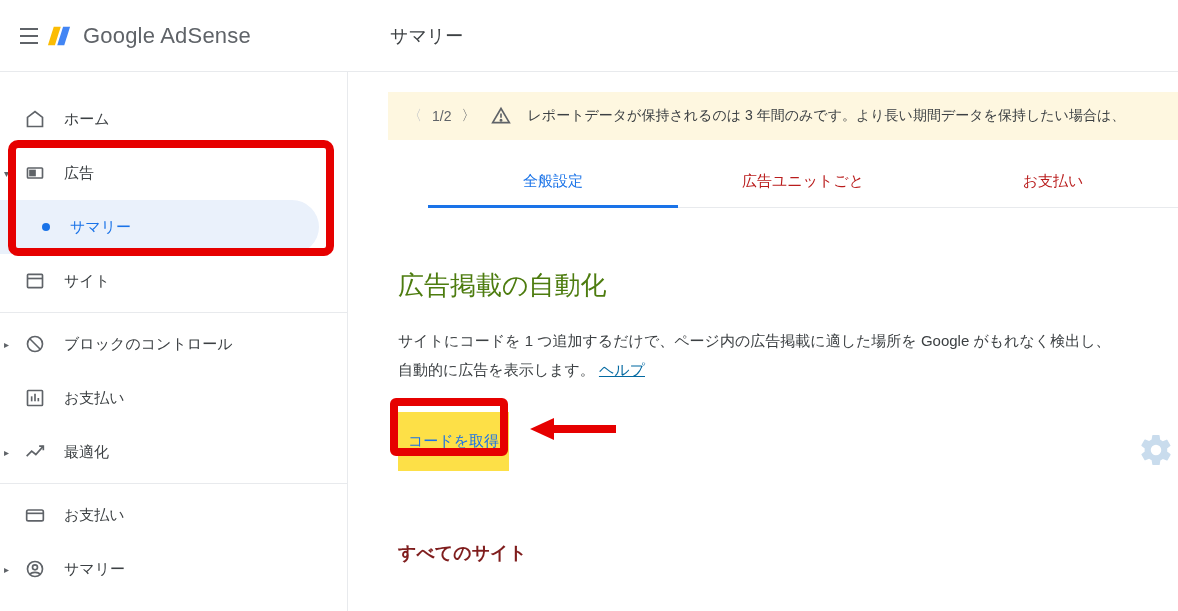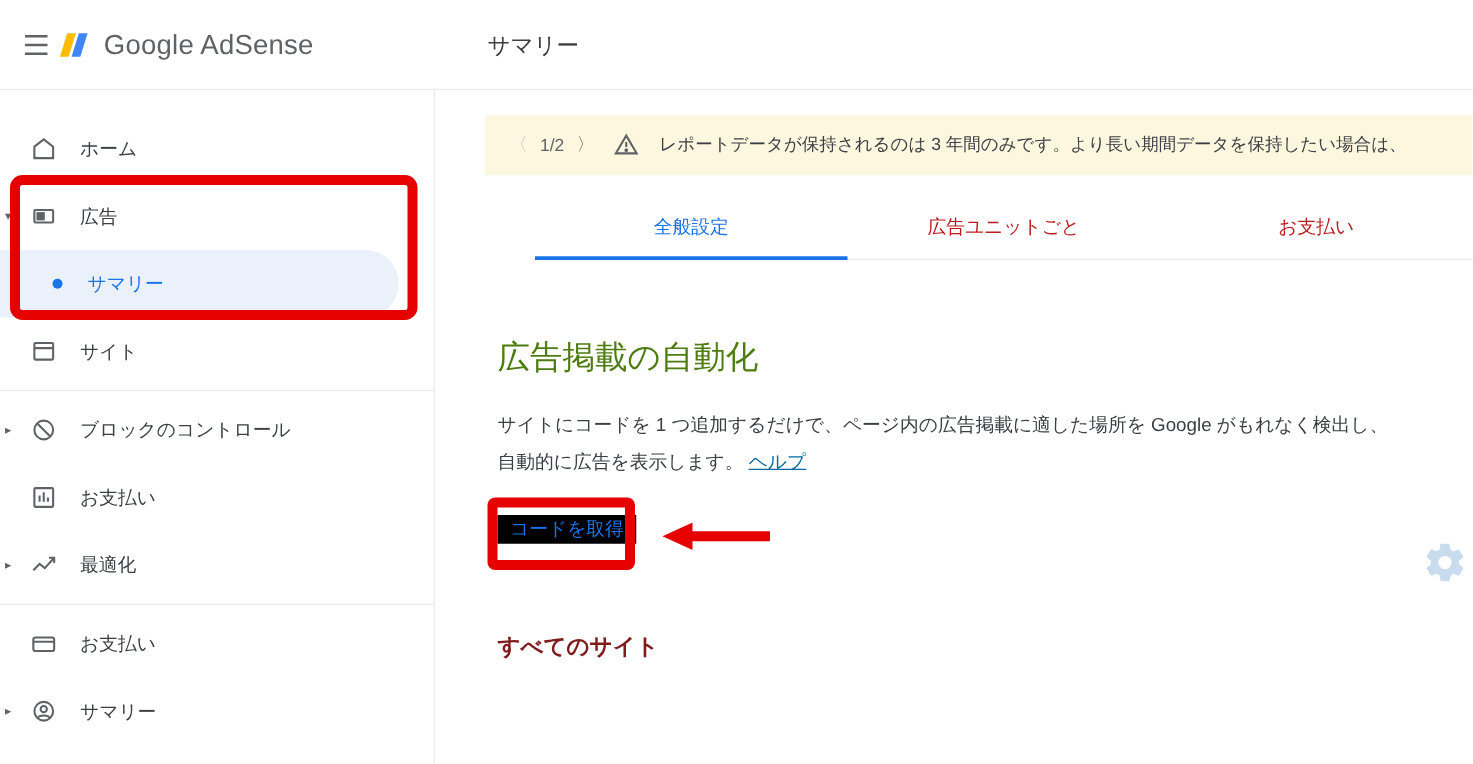--- a/index.html
+++ b/index.html
@@ -208,24 +208,24 @@
       text-decoration: underline;
       cursor: pointer;
     }
     .code-btn-wrap {
       margin-top: 28px;
       position: relative;
       display: inline-block;
     }
     .code-btn {
       display: inline-block;
-      padding: 2px 10px;
+      padding: 20px 10px;
       color: #1a73e8;
       font-size: 15px;
-      background: #000000;
+      background: #fde047;
       cursor: pointer;
     }
     .red-box-2 {
       position: absolute;
       left: -8px;
       top: -14px;
       width: 118px;
       height: 58px;
       border: 8px solid #e60000;
       border-radius: 6px;

